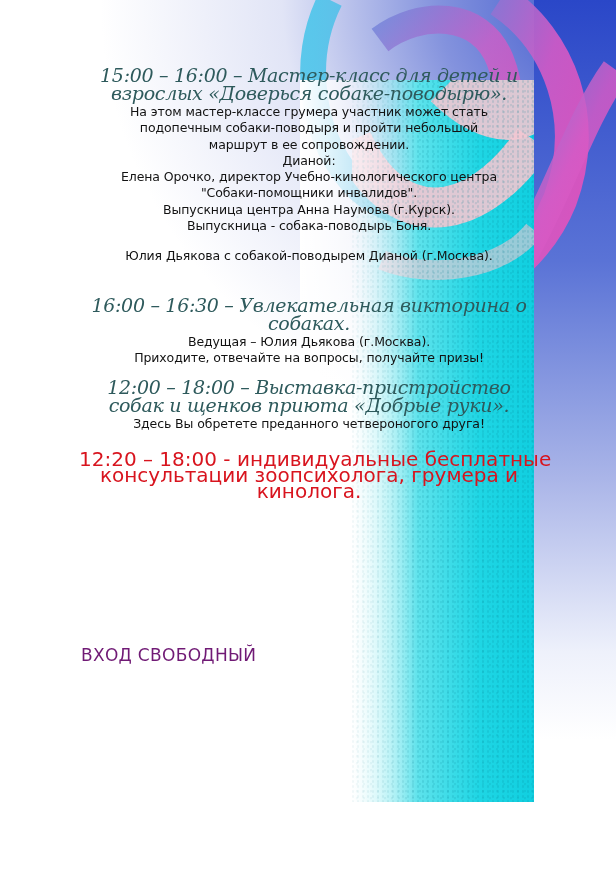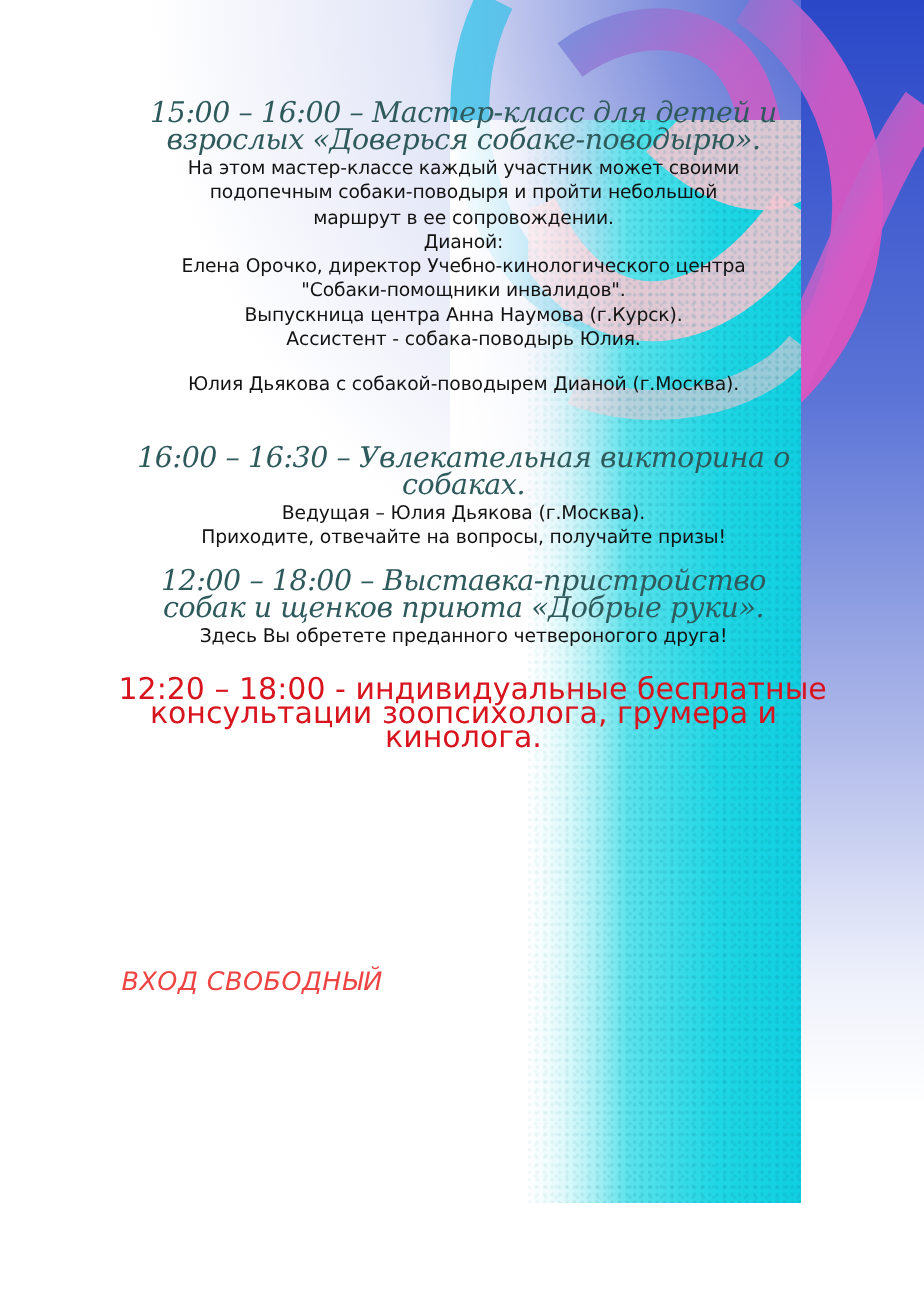--- a/index.html
+++ b/index.html
@@ -58,21 +58,21 @@
   }
   .line { display: block; white-space: nowrap; }
   .red-block {
     color: #d8141e;
     font-size: 20px;
     line-height: 16px;
     margin: 0;
   }
   .free-entry {
     position: absolute; left: 81px; top: 645px;
-    color: #ef4444; font-size: 17px; letter-spacing: 0.3px; font-style: italic;
+    color: #701a75; font-size: 17px; letter-spacing: 0.3px;
   }
 </style>
 </head>
 <body>
 
 <div class="bg-wash"></div>
 <div class="right-strip"></div>
 
 <svg class="swirl" width="616" height="870">
   <defs>
@@ -104,28 +104,28 @@
 <div class="left-fade"></div>
 
 <div class="content">
 
   <section>
     <p class="heading">
       <span class="line">15:00 – 16:00 – Мастер-класс для детей и</span>
       <span class="line">взрослых «Доверься собаке-поводырю».</span>
     </p>
     <p class="body-text">
-      <span class="line">На этом мастер-классе каждый участник может своими</span>
+      <span class="line">На этом мастер-классе грумера участник может стать</span>
       <span class="line">подопечным собаки-поводыря и пройти небольшой</span>
       <span class="line">маршрут в ее сопровождении.</span>
       <span class="line">Дианой:</span>
       <span class="line">Елена Орочко, директор Учебно-кинологического центра</span>
       <span class="line">"Собаки-помощники инвалидов".</span>
       <span class="line">Выпускница центра Анна Наумова (г.Курск).</span>
-      <span class="line">Ассистент - собака-поводырь Юлия.</span>
+      <span class="line">Выпускница - собака-поводырь Боня.</span>
       <span class="line" style="height:14px"></span>
       <span class="line">Юлия Дьякова с собакой-поводырем Дианой (г.Москва).</span>
     </p>
   </section>
 
   <div style="height:31px"></div>
 
   <section>
     <p class="heading">
       <span class="line">16:00 – 16:30 – Увлекательная викторина о</span>

